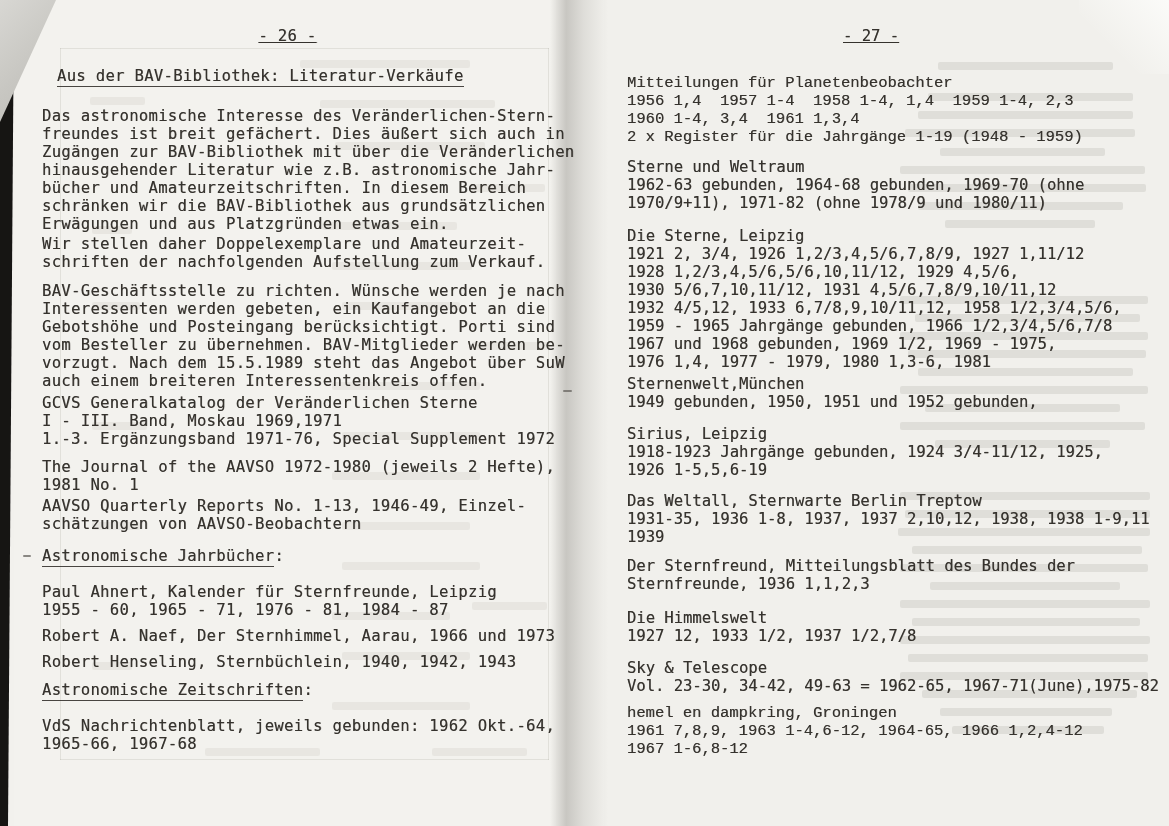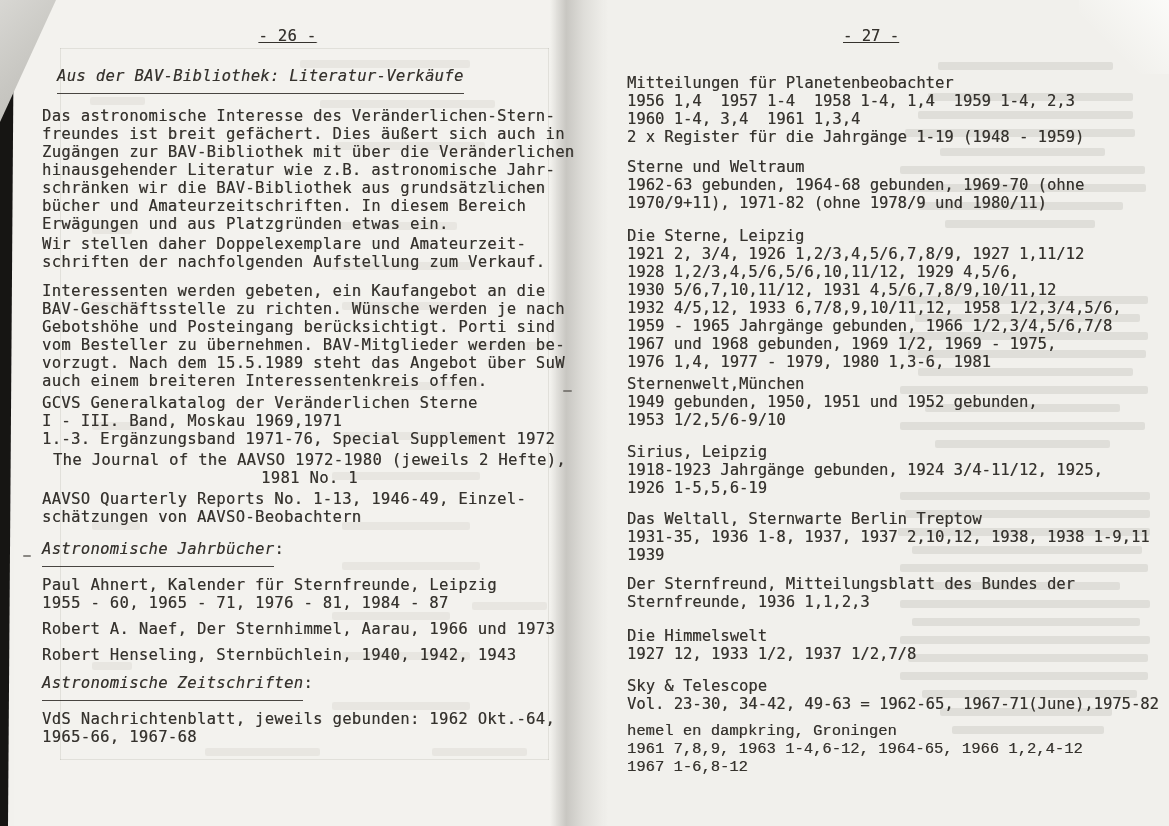--- a/index.html
+++ b/index.html
@@ -44,21 +44,21 @@
   #right-content{left:627px;width:520px;}
   .line{
     white-space:pre;font-size:15.5px;line-height:18px;color:#35322d;
     text-shadow:0.35px 0 0 rgba(53,50,45,0.55);
   }
   #left-content .line{letter-spacing:0.35px;}
   .pageno{text-align:center;text-decoration:underline;}
   #left-content .pageno{transform:translateX(-22px);}
   #right-content .pageno{transform:translateX(-16px);}
   .title{padding-left:15px;}
-  .u{border-bottom:1.6px solid rgba(53,50,45,0.9);padding-bottom:8px;font-style:italic;}
+  .u{border-bottom:1.6px solid rgba(53,50,45,0.9);padding-bottom:1px;}
 
   
   .ghost{
     position:absolute;height:8px;border-radius:2px;background:#c6c4bd;
     opacity:0.40;filter:blur(0.6px);
   }
   .ghost-faint{
     position:absolute;height:8px;border-radius:2px;background:#ccc9c2;
     opacity:0.28;filter:blur(0.7px);
   }
@@ -146,42 +146,42 @@
 
 <div class="content" id="left-content">
   <div class="line pageno" style="margin-top: 7px;">- 26 -</div>
   <div class="line title" style="margin-top: 22px;"><span class="u">Aus der BAV-Bibliothek: Literatur-Verkäufe</span></div>
   <div>
       <div style="margin-top: 22px;">
         <div class="line">Das astronomische Interesse des Veränderlichen-Stern-</div>
         <div class="line">freundes ist breit gefächert. Dies äußert sich auch in</div>
         <div class="line">Zugängen zur BAV-Bibliothek mit über die Veränderlichen</div>
         <div class="line">hinausgehender Literatur wie z.B. astronomische Jahr-</div>
+        <div class="line">bücher und Amateurzeitschriften. In diesem Bereich</div>
         <div class="line">schränken wir die BAV-Bibliothek aus grundsätzlichen</div>
-        <div class="line">bücher und Amateurzeitschriften. In diesem Bereich</div>
         <div class="line">Erwägungen und aus Platzgründen etwas ein.</div>
       </div>
       <div style="margin-top: 2px;">
         <div class="line">Wir stellen daher Doppelexemplare und Amateurzeit-</div>
         <div class="line">schriften der nachfolgenden Aufstellung zum Verkauf.</div>
       </div>
       <div style="margin-top: 11px;">
+        <div class="line">BAV-Geschäftsstelle zu richten. Wünsche werden je nach</div>
         <div class="line">Interessenten werden gebeten, ein Kaufangebot an die</div>
-        <div class="line">BAV-Geschäftsstelle zu richten. Wünsche werden je nach</div>
         <div class="line">Gebotshöhe und Posteingang berücksichtigt. Porti sind</div>
         <div class="line">vom Besteller zu übernehmen. BAV-Mitglieder werden be-</div>
         <div class="line">vorzugt. Nach dem 15.5.1989 steht das Angebot über SuW</div>
         <div class="line">auch einem breiteren Interessentenkreis offen.</div>
       </div>
       <div style="margin-top: 4px;">
         <div class="line">GCVS Generalkatalog der Veränderlichen Sterne</div>
         <div class="line">I - III. Band, Moskau 1969,1971</div>
         <div class="line">1.-3. Ergänzungsband 1971-76, Special Supplement 1972</div>
       </div>
-      <div style="margin-top: 3px; text-align: center;">
+      <div style="margin-top: 10px;">
         <div class="line">The Journal of the AAVSO 1972-1980 (jeweils 2 Hefte),</div>
         <div class="line">1981 No. 1</div>
       </div>
       <div style="margin-top: 3px;">
         <div class="line">AAVSO Quarterly Reports No. 1-13, 1946-49, Einzel-</div>
         <div class="line">schätzungen von AAVSO-Beobachtern</div>
       </div>
       <div style="margin-top: 14px;">
         <div class="line"><span class="u">Astronomische Jahrbücher</span>:</div>
       </div>
@@ -201,21 +201,21 @@
       <div style="margin-top: 18px;">
         <div class="line">VdS Nachrichtenblatt, jeweils gebunden: 1962 Okt.-64,</div>
         <div class="line">1965-66, 1967-68</div>
       </div>
     </div>
 </div>
 
 <div class="content" id="right-content">
   <div class="line pageno" style="margin-top: 7px;">- 27 -</div>
   <div>
-      <div style="margin-top: 29px;">
+      <div style="margin-top: 29px; font-family: Liberation Mono, monospace;">
         <div class="line">Mitteilungen für Planetenbeobachter</div>
         <div class="line">1956 1,4  1957 1-4  1958 1-4, 1,4  1959 1-4, 2,3</div>
         <div class="line">1960 1-4, 3,4  1961 1,3,4</div>
         <div class="line">2 x Register für die Jahrgänge 1-19 (1948 - 1959)</div>
       </div>
       <div style="margin-top: 12px;">
         <div class="line">Sterne und Weltraum</div>
         <div class="line">1962-63 gebunden, 1964-68 gebunden, 1969-70 (ohne</div>
         <div class="line">1970/9+11), 1971-82 (ohne 1978/9 und 1980/11)</div>
       </div>
@@ -225,21 +225,20 @@
         <div class="line">1928 1,2/3,4,5/6,5/6,10,11/12, 1929 4,5/6,</div>
         <div class="line">1930 5/6,7,10,11/12, 1931 4,5/6,7,8/9,10/11,12</div>
         <div class="line">1932 4/5,12, 1933 6,7/8,9,10/11,12, 1958 1/2,3/4,5/6,</div>
         <div class="line">1959 - 1965 Jahrgänge gebunden, 1966 1/2,3/4,5/6,7/8</div>
         <div class="line">1967 und 1968 gebunden, 1969 1/2, 1969 - 1975,</div>
         <div class="line">1976 1,4, 1977 - 1979, 1980 1,3-6, 1981</div>
       </div>
       <div style="margin-top: 4px;">
         <div class="line">Sternenwelt,München</div>
         <div class="line">1949 gebunden, 1950, 1951 und 1952 gebunden,</div>
-        <div class="line">1953 1/2,5/6-9/10</div>
       </div>
       <div style="margin-top: 14px;">
         <div class="line">Sirius, Leipzig</div>
         <div class="line">1918-1923 Jahrgänge gebunden, 1924 3/4-11/12, 1925,</div>
         <div class="line">1926 1-5,5,6-19</div>
       </div>
       <div style="margin-top: 13px;">
         <div class="line">Das Weltall, Sternwarte Berlin Treptow</div>
         <div class="line">1931-35, 1936 1-8, 1937, 1937 2,10,12, 1938, 1938 1-9,11</div>
         <div class="line">1939</div>

